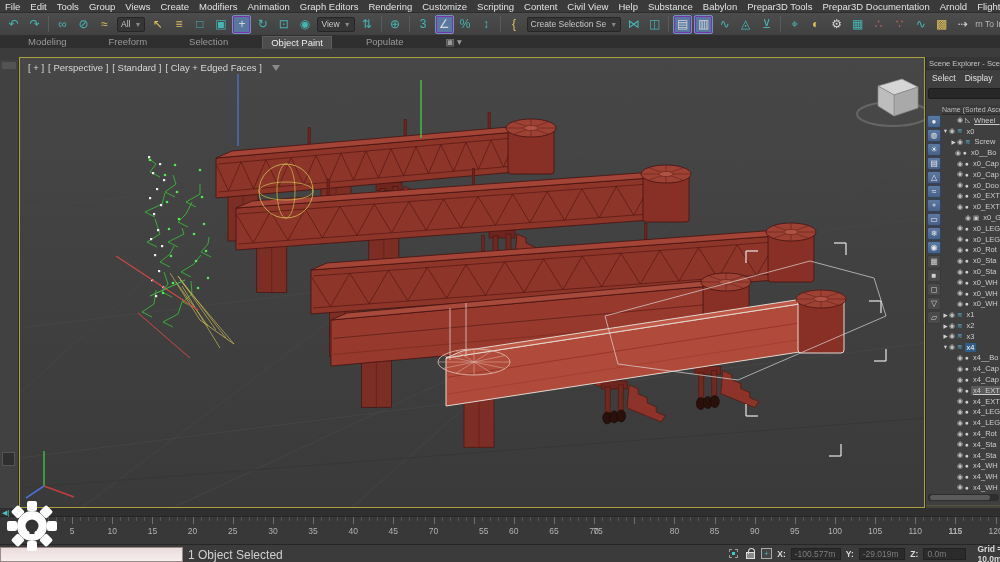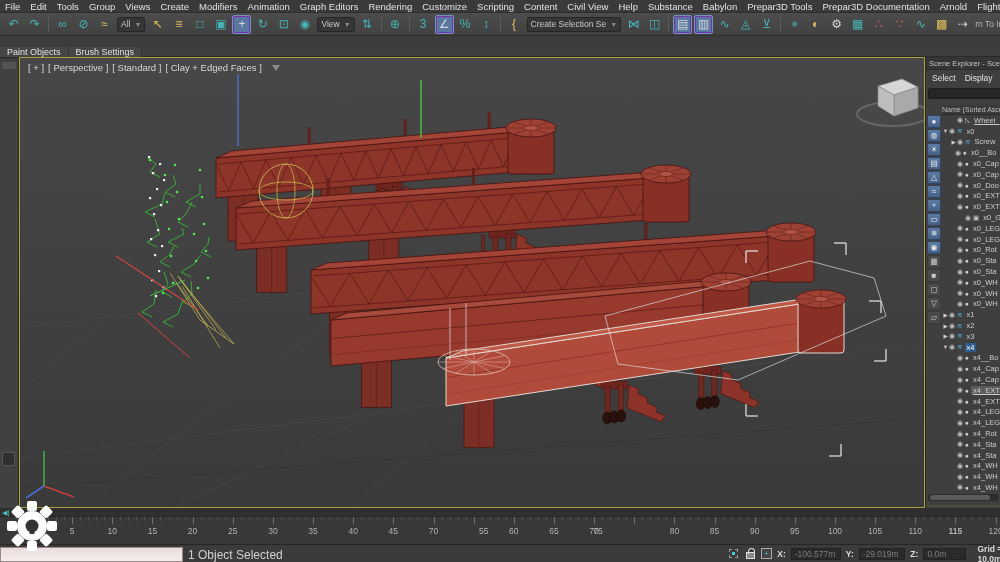--- a/index.html
+++ b/index.html
@@ -171,23 +171,27 @@
       <span class="tb-icon c-white">⚙</span>
       <span class="tb-icon c-teal">▦</span>
       <span class="tb-icon c-red">∴</span>
       <span class="tb-icon c-red">∵</span>
       <span class="tb-icon c-teal">∿</span>
       <span class="tb-icon c-yellow">▩</span>
       <span class="tb-icon c-white">⇢</span>
       <span class="tb-label">rn To Instanc</span>
     </div>
 
-  <div id="subtabs" class="abs">
-      <span class="stab">Paint Objects</span>
-      <span class="stab">Brush Settings</span>
+  <div id="ribbontabs" class="abs">
+      <span class="rtab">Modeling</span>
+      <span class="rtab">Freeform</span>
+      <span class="rtab">Selection</span>
+      <span class="rtab active">Object Paint</span>
+      <span class="rtab">Populate</span>
+      <span class="rtab">▣ ▾</span>
     </div>
 
   <div id="leftstrip" class="abs">
     <div class="blk1"></div>
     <div class="blk2"></div>
   </div>
 
   <div id="viewport" class="abs">
     <div id="vplabel">
       <span>[ + ]</span>

